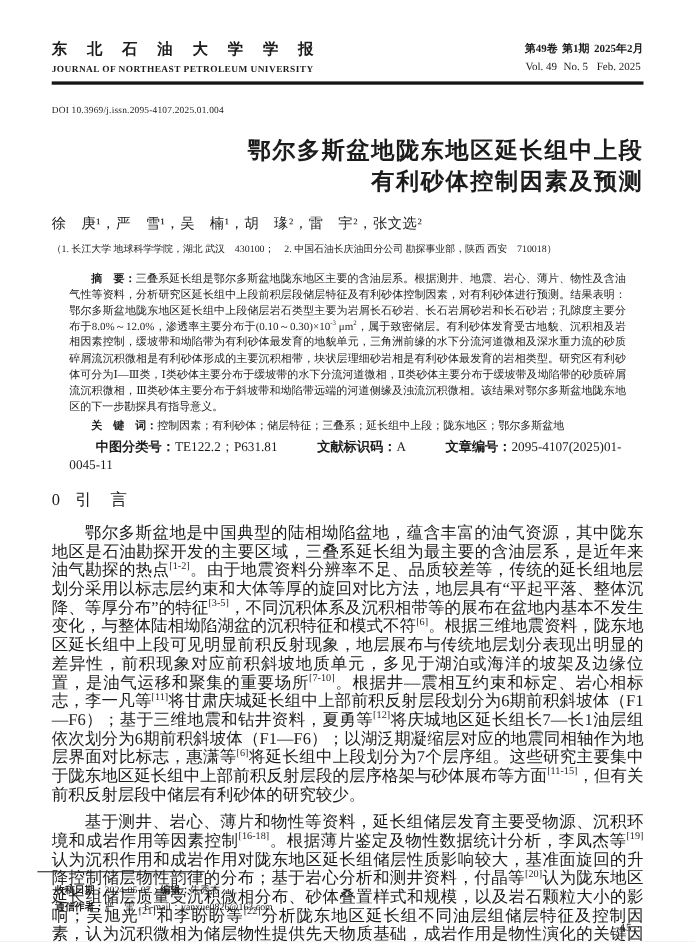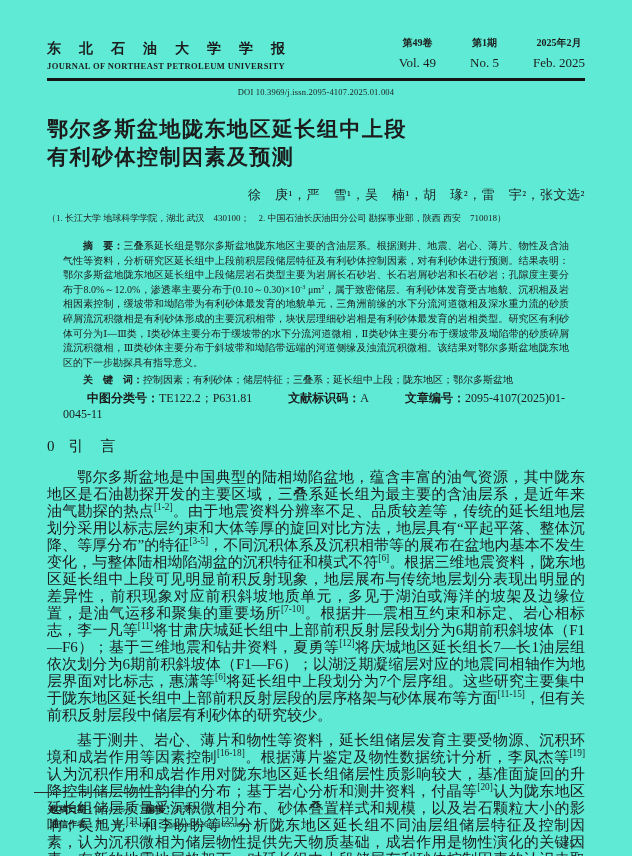--- a/index.html
+++ b/index.html
@@ -1,39 +1,39 @@
 <!DOCTYPE html>
 <html><head>
 <meta charset="utf-8">
 <style>
   html,body{margin:0;padding:0;background:#e8e8e4;}
   .page{
     position:relative;
     width:632px;height:856px;
     margin:0 auto;
-    background:#5eead4;
+    background:#ffffff;
     box-sizing:border-box;
     padding:36px 47px 0 47px;
     font-family:"Liberation Serif","DejaVu Serif",serif;
     color:#1c1c1c;
     overflow:hidden;
   }
   
   .header-row{display:flex;justify-content:space-between;align-items:flex-end;}
   .journal-cn{font-size:14px;font-weight:bold;letter-spacing:18px;white-space:nowrap;}
   .journal-en{font-size:8.5px;font-weight:bold;letter-spacing:.4px;margin-top:3px;white-space:nowrap;}
-  .issue-cols{display:flex;gap:34px;margin-left:36px;}
+  .issue-cols{display:flex;gap:4px;margin-left:36px;}
   .issue-col{text-align:center;}
   .issue-cn{font-size:10px;font-weight:bold;white-space:nowrap;}
-  .issue-en{font-size:13px;margin-top:5px;white-space:nowrap;}
+  .issue-en{font-size:10px;margin-top:5px;white-space:nowrap;}
   .header-rule{height:3px;background:#151515;margin-top:7px;}
   
-  .doi{margin-top:6px;font-size:8.5px;letter-spacing:.2px;text-align:center;}
-  .article-title{text-align:left;font-size:21px;font-weight:bold;line-height:28px;margin:18px 0 0;letter-spacing:1.5px;}
-  .authors{text-align:right;font-size:13px;margin-top:15px;letter-spacing:.5px;}
+  .doi{margin-top:18px;font-size:8.5px;letter-spacing:.2px;}
+  .article-title{text-align:right;font-size:21px;font-weight:bold;line-height:28px;margin:18px 0 0;letter-spacing:1.5px;}
+  .authors{text-align:left;font-size:13px;margin-top:15px;letter-spacing:.5px;}
   .affiliation{text-align:left;font-size:9px;margin-top:8px;color:#222;}
   
   .abstract{margin:14px 16px 0 16px;font-size:10px;line-height:14.6px;text-align:justify;text-indent:2em;}
   .abstract .label,.keywords .label{font-weight:bold;}
   .keywords{margin:2px 16px 0 16px;font-size:10px;line-height:16px;text-indent:2em;}
   .class-line{margin:2px 16px 0 16px;font-size:12px;line-height:16px;text-indent:2em;}
   .seg-bold{font-weight:bold;}
   sup{font-size:.62em;line-height:0;}
   
   .section-heading{margin-top:15px;font-size:15px;font-weight:normal;letter-spacing:1px;}

